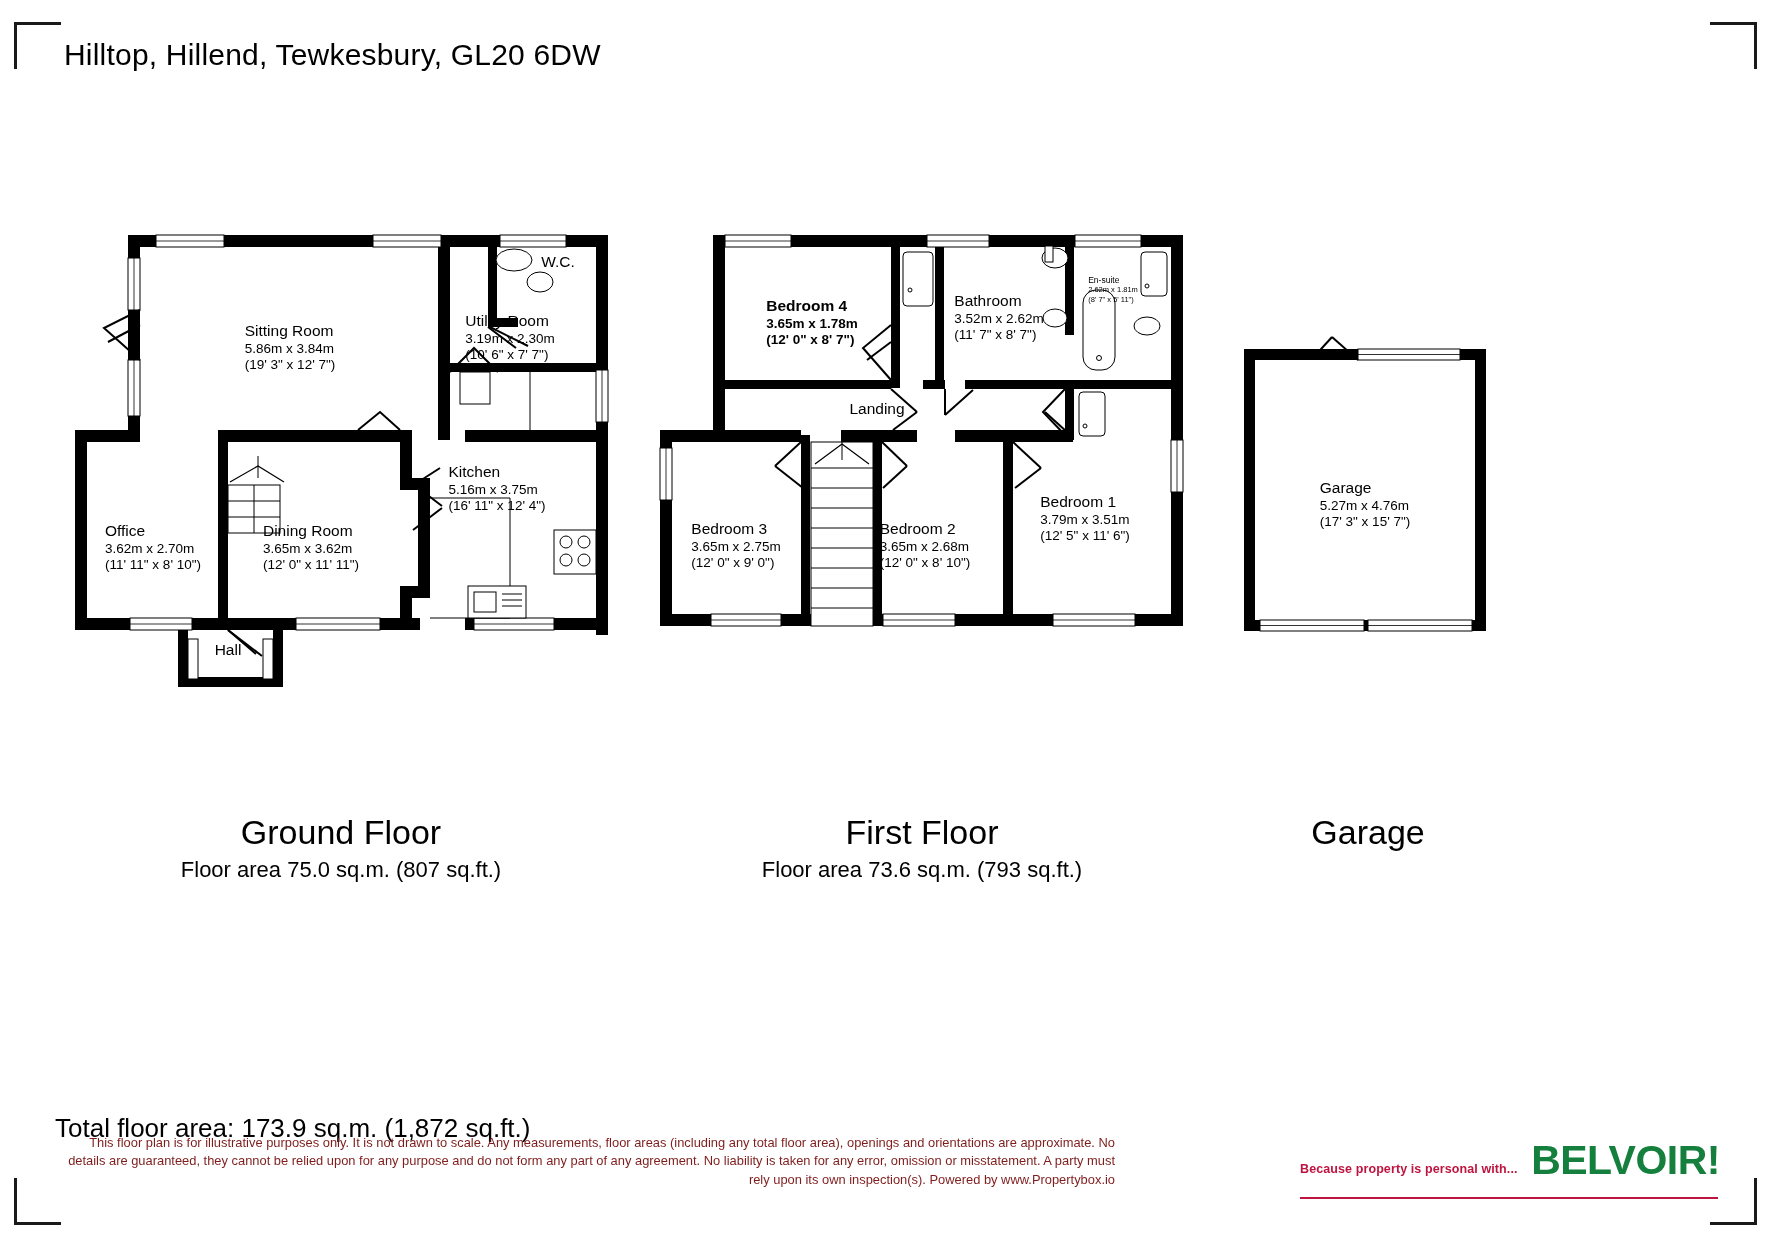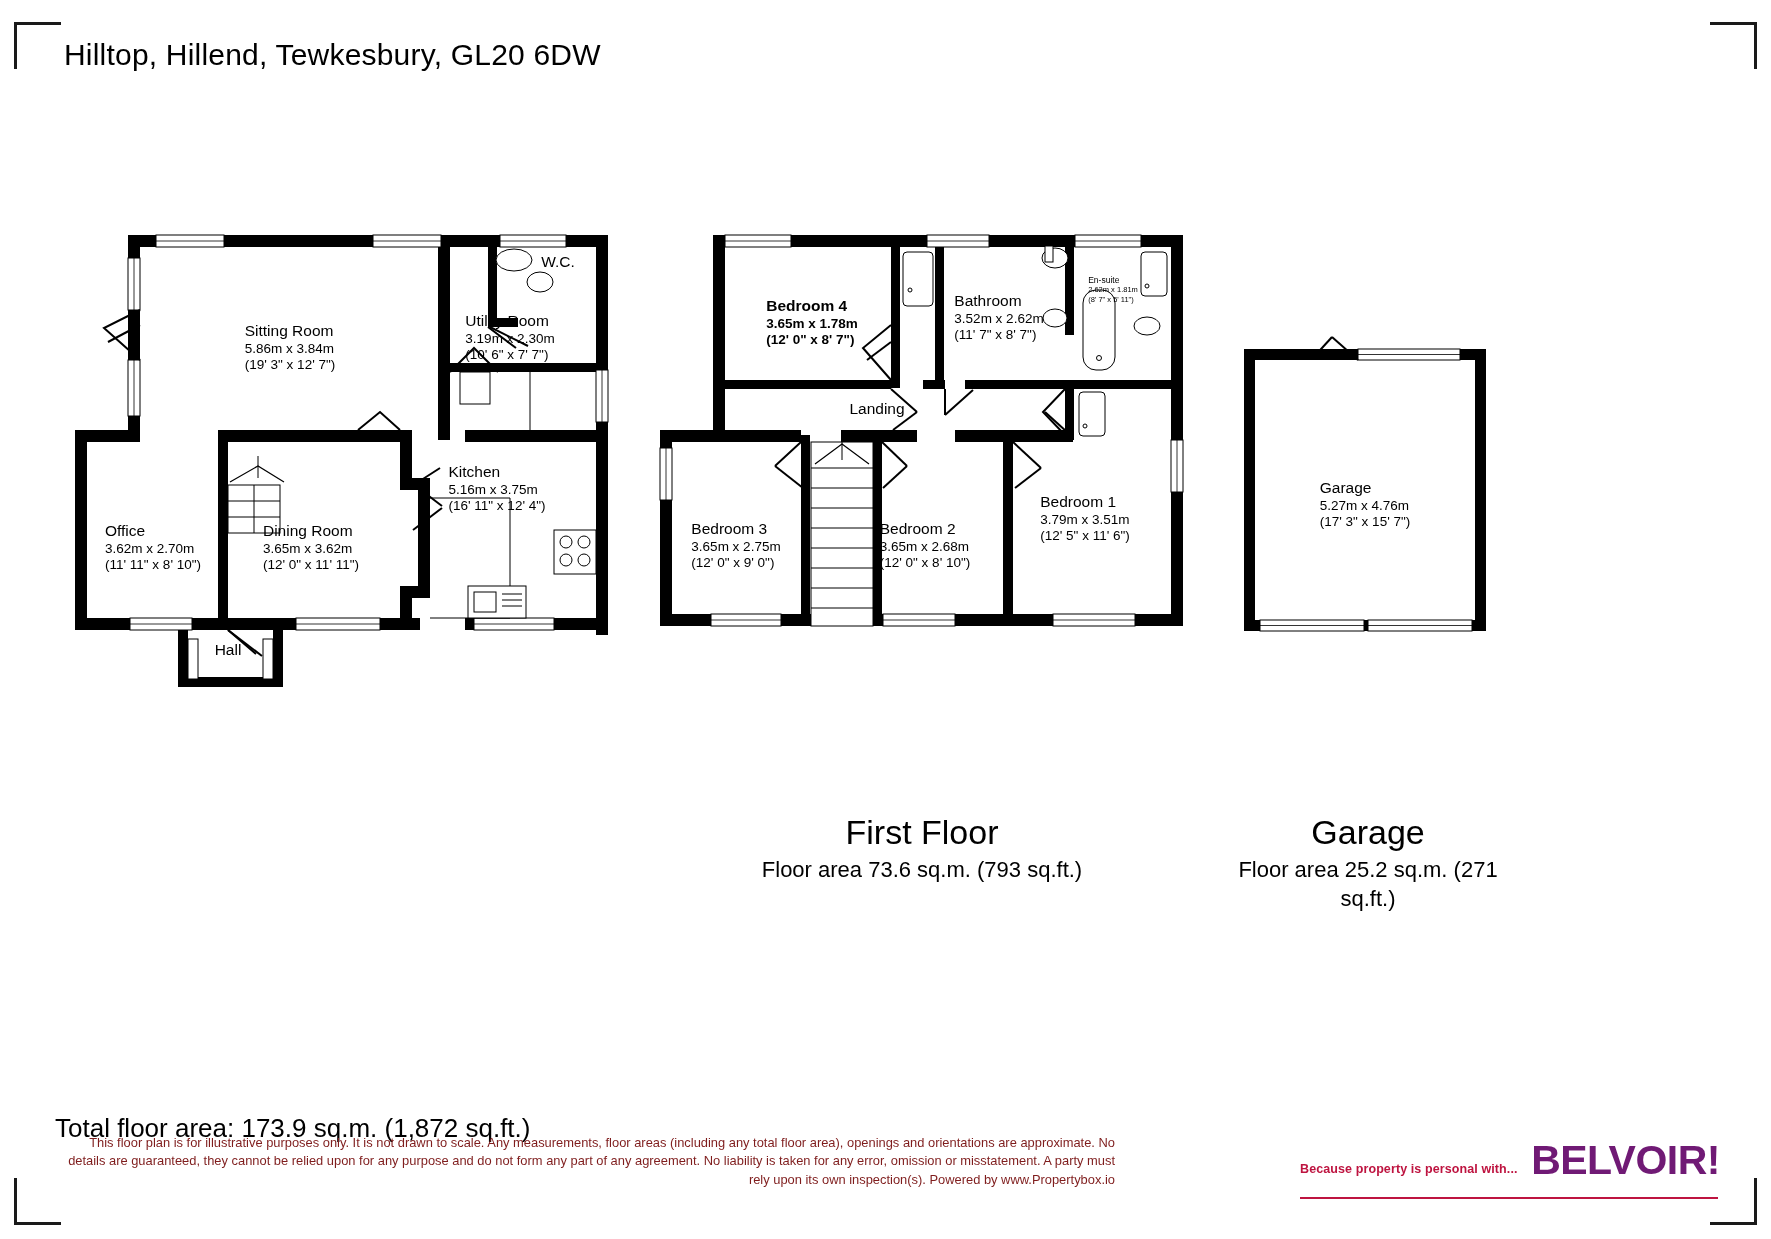--- a/index.html
+++ b/index.html
@@ -35,21 +35,21 @@
   .caption .ttl{font-size:34px;line-height:1.18;}
   .caption .area{font-size:22px;line-height:1.3;margin-top:4px;}
 
   
   #total{position:absolute;left:55px;top:1113px;font-size:26px;}
   #disc{position:absolute;left:55px;top:1134px;width:1060px;font-size:12.9px;line-height:1.42;color:#7f1d1d;text-align:right;}
 
   
   #belvoir{position:absolute;left:1300px;top:1140px;width:420px;height:72px;}
   #belvoir .tag{position:absolute;left:0;top:22px;font-size:12.5px;font-weight:bold;color:#BE1440;letter-spacing:.1px;}
-  #belvoir .word{position:absolute;right:0;top:0px;font-size:41px;font-weight:bold;color:#701a75;letter-spacing:-.5px;line-height:1;}
+  #belvoir .word{position:absolute;right:0;top:0px;font-size:41px;font-weight:bold;color:#15803d;letter-spacing:-.5px;line-height:1;}
   #belvoir .rule{position:absolute;left:0;right:2px;top:57px;height:2px;background:#BE1440;}
 </style>
 </head>
 <body>
 
 <div class="cmark tl"></div>
 <div class="cmark tr"></div>
 <div class="cmark bl"></div>
 <div class="cmark br"></div>
 
@@ -370,27 +370,30 @@
   </g>
 </svg>
 </div>
 
 <div class="rlabel" style="left:1365px;top:505px;">
   <div class="nm">Garage</div>
   <div class="dm">5.27m x 4.76m</div>
   <div class="dm">(17' 3" x 15' 7")</div>
 </div>
 
+<div class="caption" style="left:341px;top:812px;">
+  <div class="ttl">Ground Floor</div>
+  <div class="area">Floor area 75.0 sq.m. (807 sq.ft.)</div>
+</div>
 <div class="caption" style="left:922px;top:812px;">
   <div class="ttl">First Floor</div>
   <div class="area">Floor area 73.6 sq.m. (793 sq.ft.)</div>
 </div>
 <div class="caption" style="left:1368px;top:812px;width:290px;">
   <div class="ttl">Garage</div>
-  <div class="area">Floor area 25.2 sq.m. (271 sq.ft.)</div>
 </div>
 
 </div>
 
 <div id="total">Total floor area: 173.9 sq.m. (1,872 sq.ft.)</div>
 <div id="disc">This floor plan is for illustrative purposes only. It is not drawn to scale. Any measurements, floor areas (including any total floor area), openings and orientations are approximate. No details are guaranteed, they cannot be relied upon for any purpose and do not form any part of any agreement. No liability is taken for any error, omission or misstatement. A party must rely upon its own inspection(s). Powered by www.Propertybox.io</div>
 
 <div id="belvoir">
   <div class="tag">Because property is personal with...</div>
   <div class="word">BELVOIR!</div>

